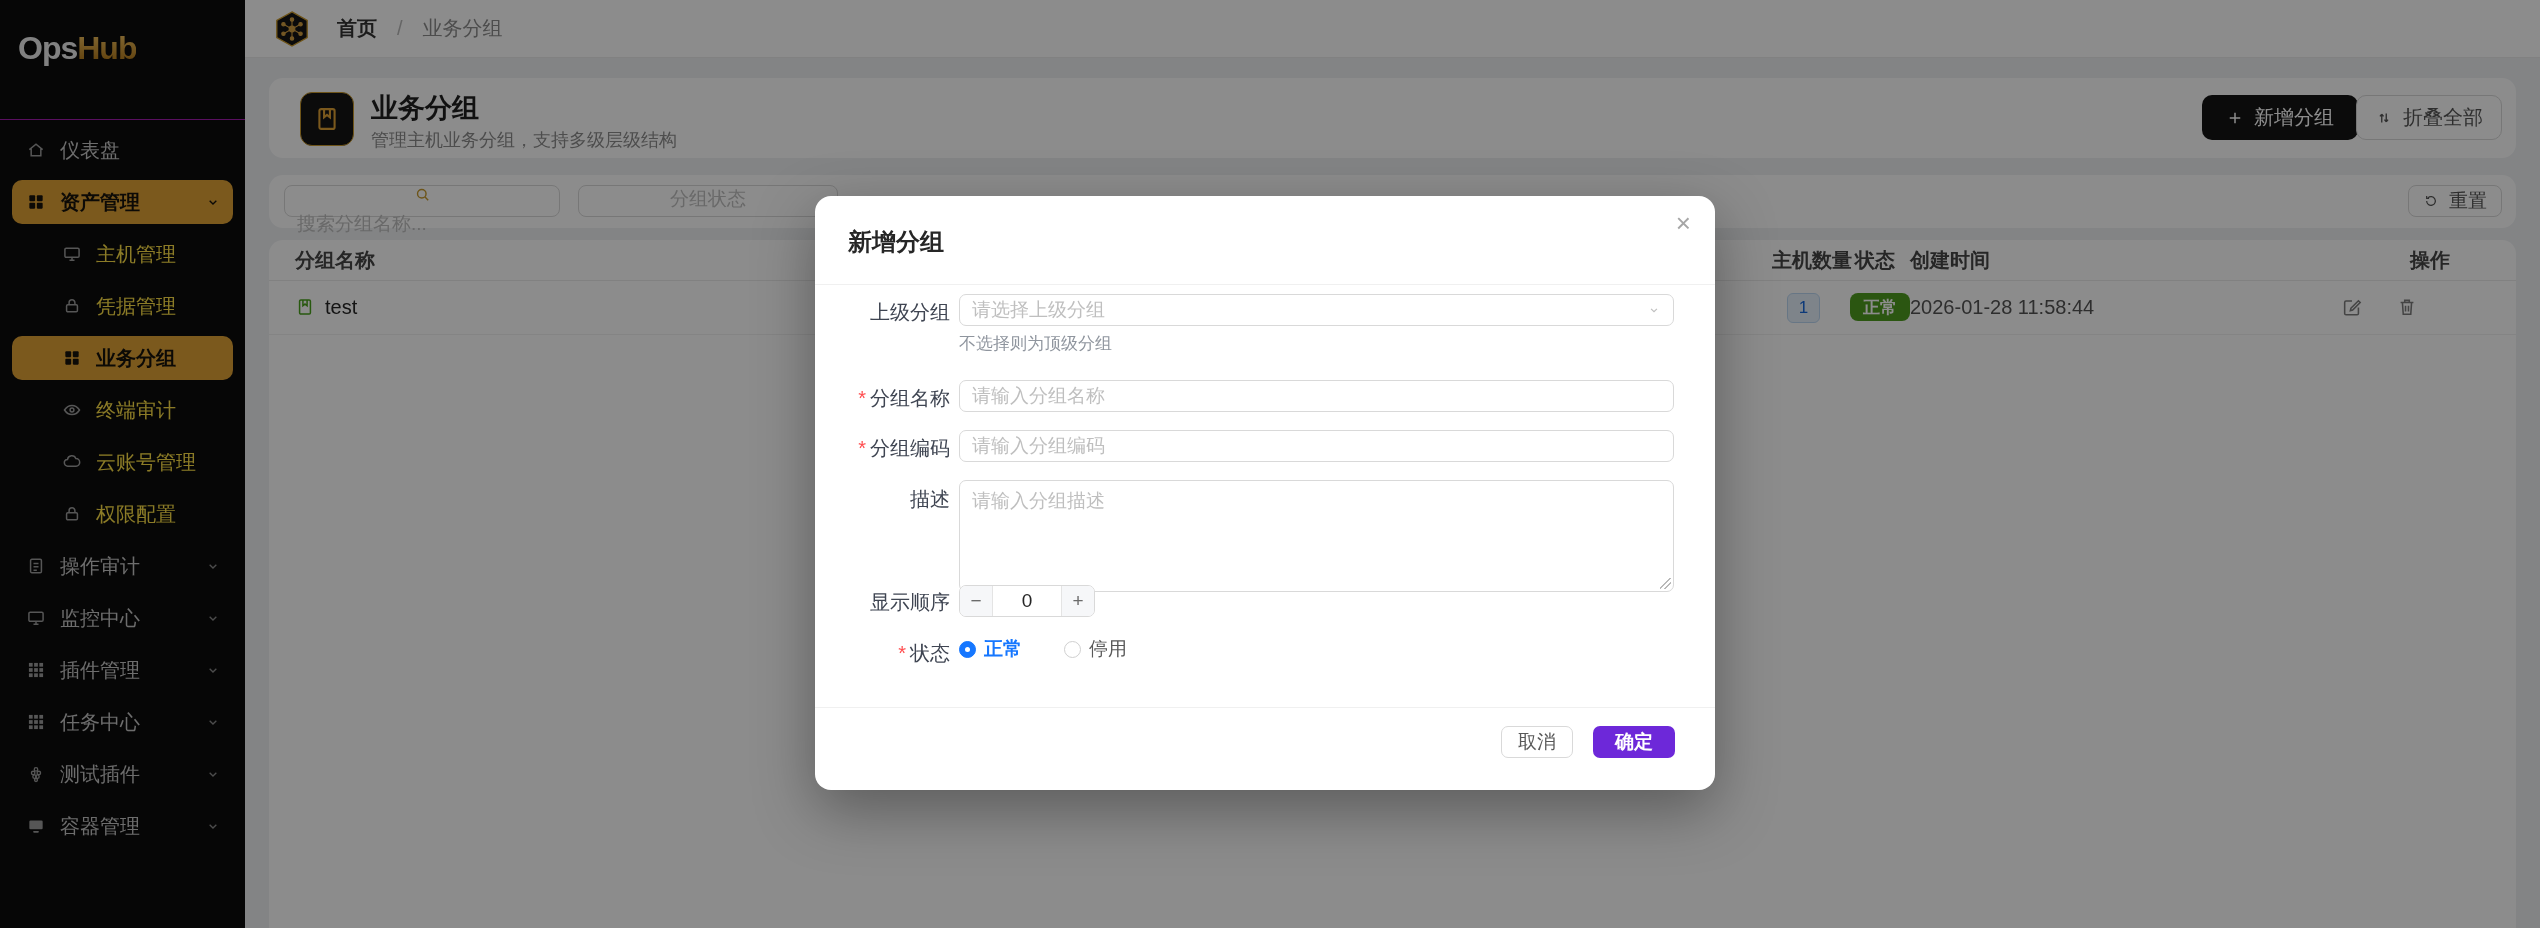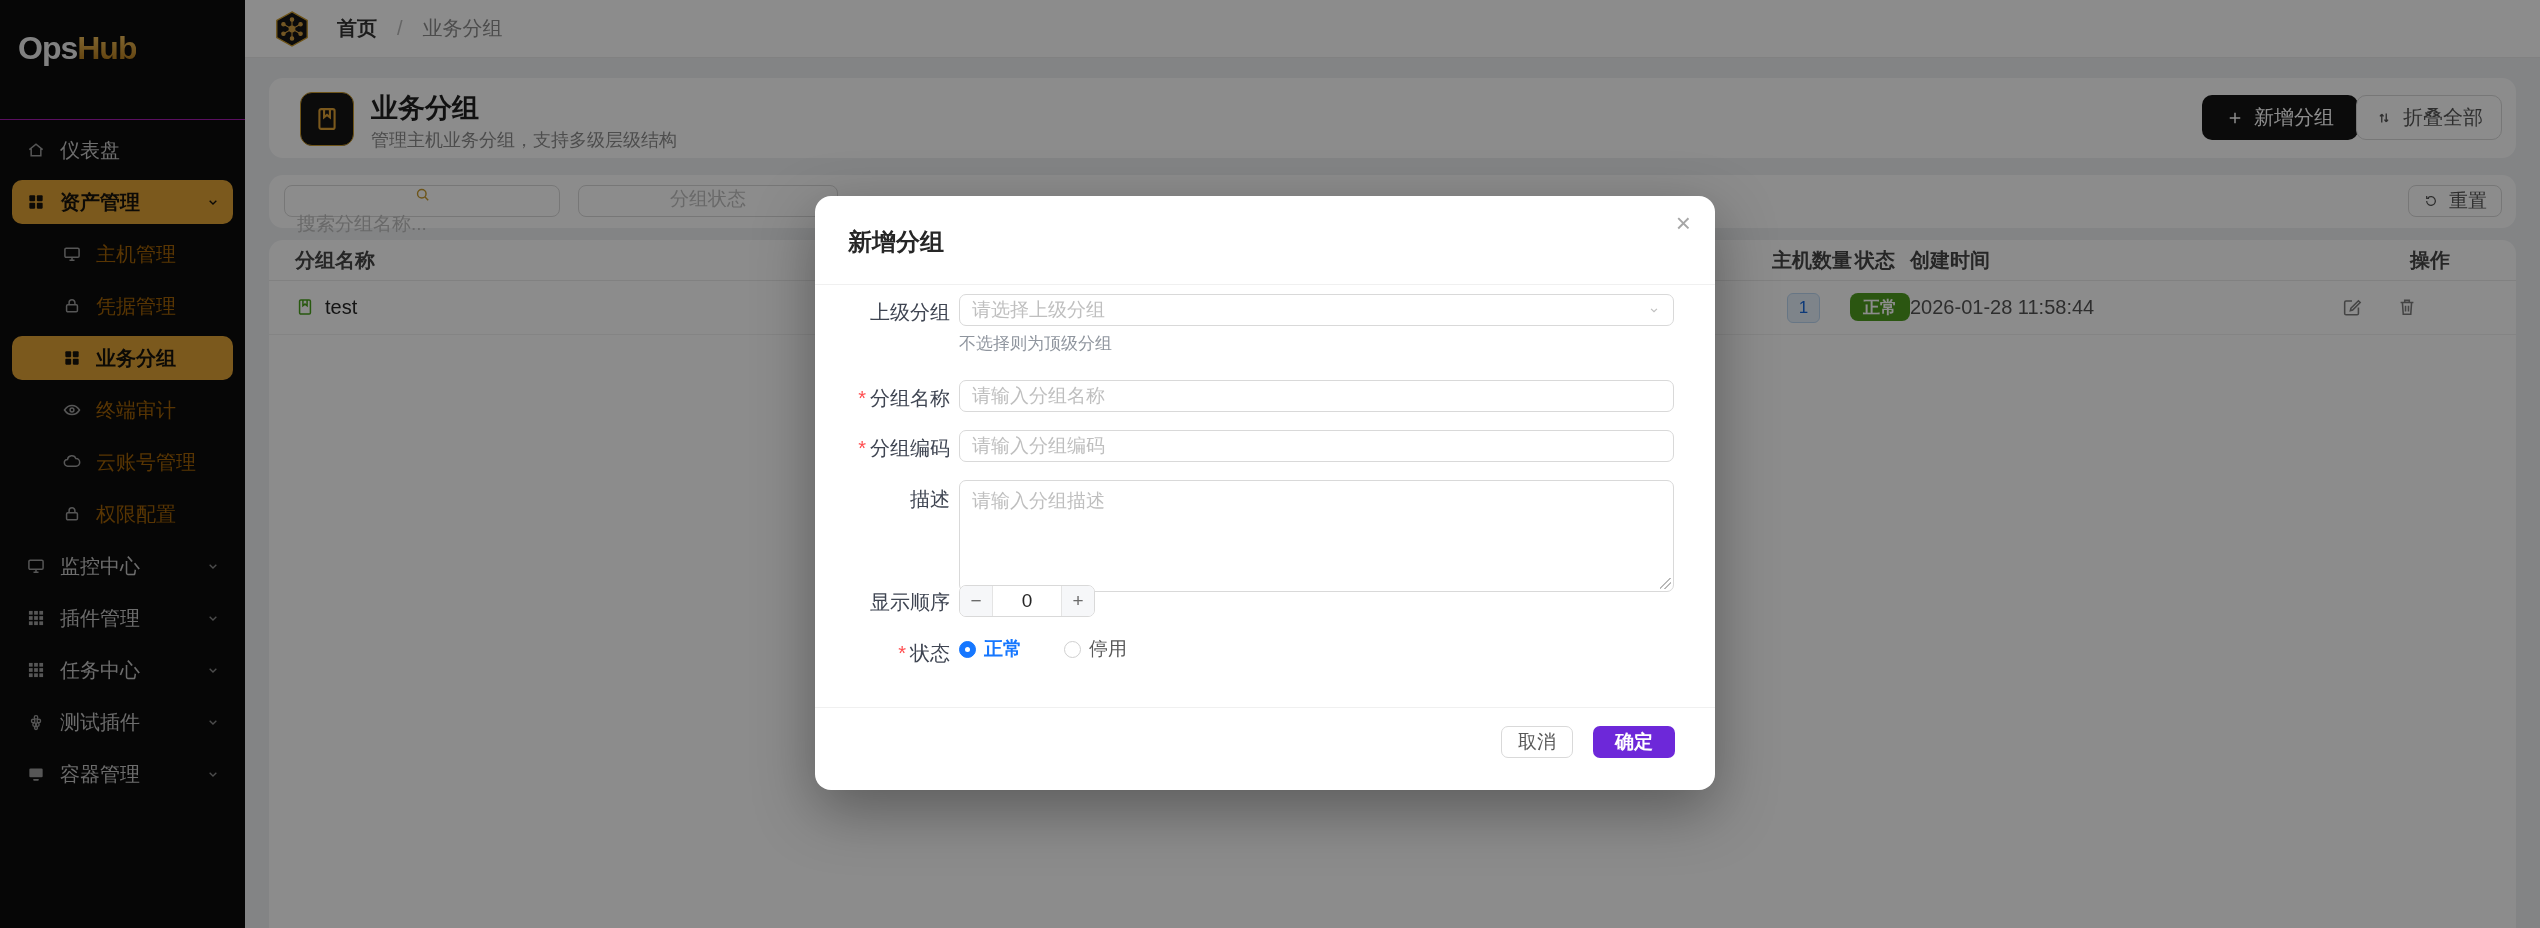--- a/index.html
+++ b/index.html
@@ -10,21 +10,21 @@
   .logo{height:120px;border-bottom:1px solid #a21caf;padding:30px 0 0 18px;box-sizing:border-box;
         font-size:32px;font-weight:700;letter-spacing:-1px;}
   .logo .ops{color:#ececec;}
   .logo .hub{background:linear-gradient(180deg,#f2c express 0%,#a96e10 100%);
              background:linear-gradient(180deg,#f5c766 0%,#a96e10 100%);
              -webkit-background-clip:text;background-clip:text;color:transparent;}
   .nav{padding-top:0px;}
   .nav-item{display:flex;align-items:center;height:44px;margin:8px 12px 0;padding:0 12px 0 14px;
             border-radius:10px;color:#c6c6c6;font-size:20px;gap:14px;cursor:pointer;box-sizing:border-box;}
   .nav-item .ico{width:20px;height:20px;color:#9d9d9d;flex:none;display:block;}
-  .nav-item.sub{padding-left:50px;color:#a16207;}
+  .nav-item.sub{padding-left:50px;color:#fde047;}
   .nav-item.active{background:#e0a236;color:#17130c;font-weight:700;}
   .nav-item.active .ico{color:#17130c;}
   .chev{margin-left:auto;width:16px;height:16px;color:#8a8a8a;flex:none;}
   .nav-item.active .chev{color:#17130c;}
   
   .main{position:absolute;left:245px;top:0;right:0;bottom:0;background:#eef0f3;}
   .topbar{position:absolute;left:0;top:0;right:0;height:58px;background:#ffffff;
           border-bottom:1px solid #ececec;display:flex;align-items:center;padding-left:28px;box-sizing:border-box;}
   .hexlogo{width:38px;height:38px;flex:none;}
   .crumbs{margin-left:26px;font-size:20px;display:flex;gap:20px;align-items:center;}
@@ -196,20 +196,30 @@
       </div>
 
       <div class="nav-item sub">
         <svg class="ico" viewBox="0 0 24 24" fill="none" stroke="currentColor" stroke-width="1.8">
             <rect x="5.5" y="10.5" width="13" height="8.5" rx="1.5"></rect>
             <path d="M8.5 10.5V8a3.5 3.5 0 0 1 7 0v2.5"></path>
           </svg>
         <span>权限配置</span>
       </div>
 
+      <div class="nav-item">
+        <svg class="ico" viewBox="0 0 24 24" fill="none" stroke="currentColor" stroke-width="1.8">
+            <rect x="5.5" y="4" width="13" height="16" rx="1.5"></rect>
+            <path d="M9 9h6M9 13h6M9 17h4"></path>
+          </svg>
+        <span>操作审计</span>
+        <svg class="chev" viewBox="0 0 24 24" fill="none" stroke="currentColor" stroke-width="2">
+            <path d="M7 10l5 5 5-5"></path>
+          </svg>
+      </div>
 
       <div class="nav-item">
         <svg class="ico" viewBox="0 0 24 24" fill="none" stroke="currentColor" stroke-width="1.8">
             <rect x="3.5" y="5" width="17" height="11" rx="1.5"></rect>
             <path d="M9 19.5h6M12 16v3.5"></path>
           </svg>
         <span>监控中心</span>
         <svg class="chev" viewBox="0 0 24 24" fill="none" stroke="currentColor" stroke-width="2">
             <path d="M7 10l5 5 5-5"></path>
           </svg>

